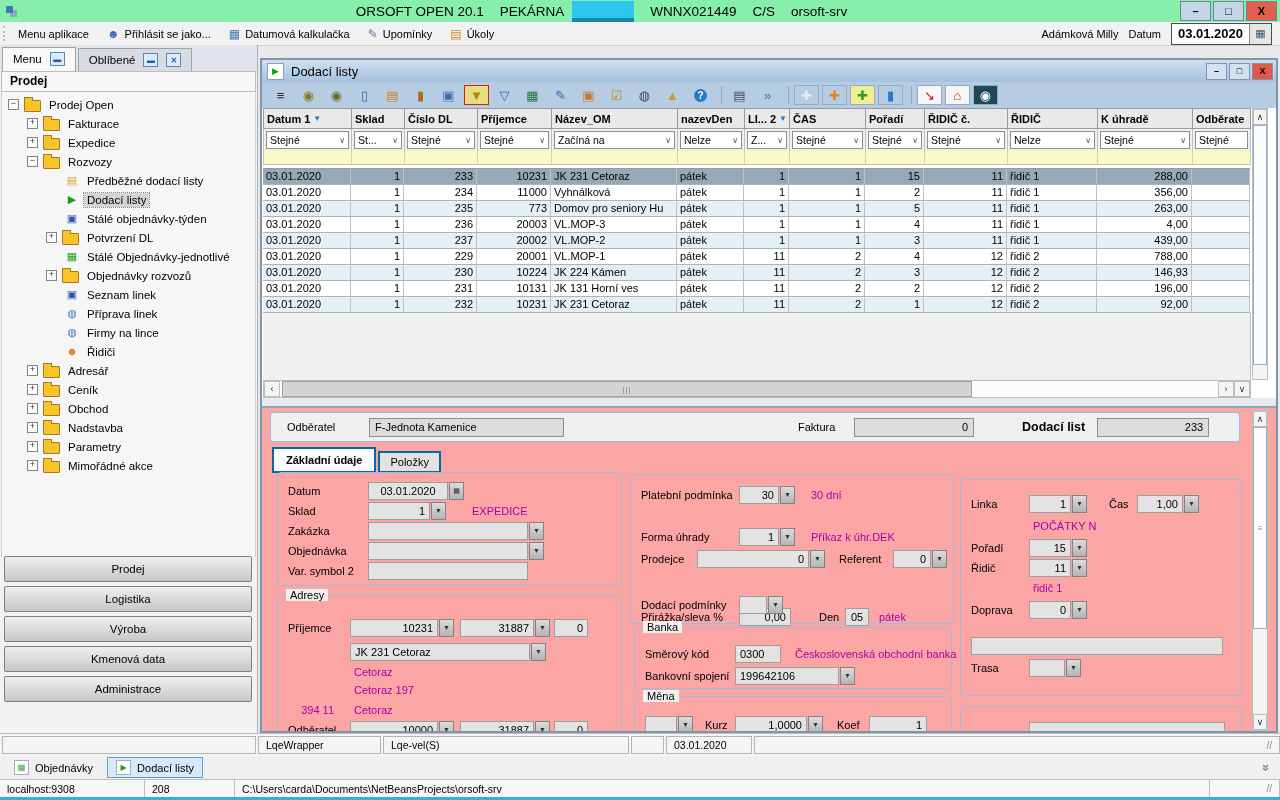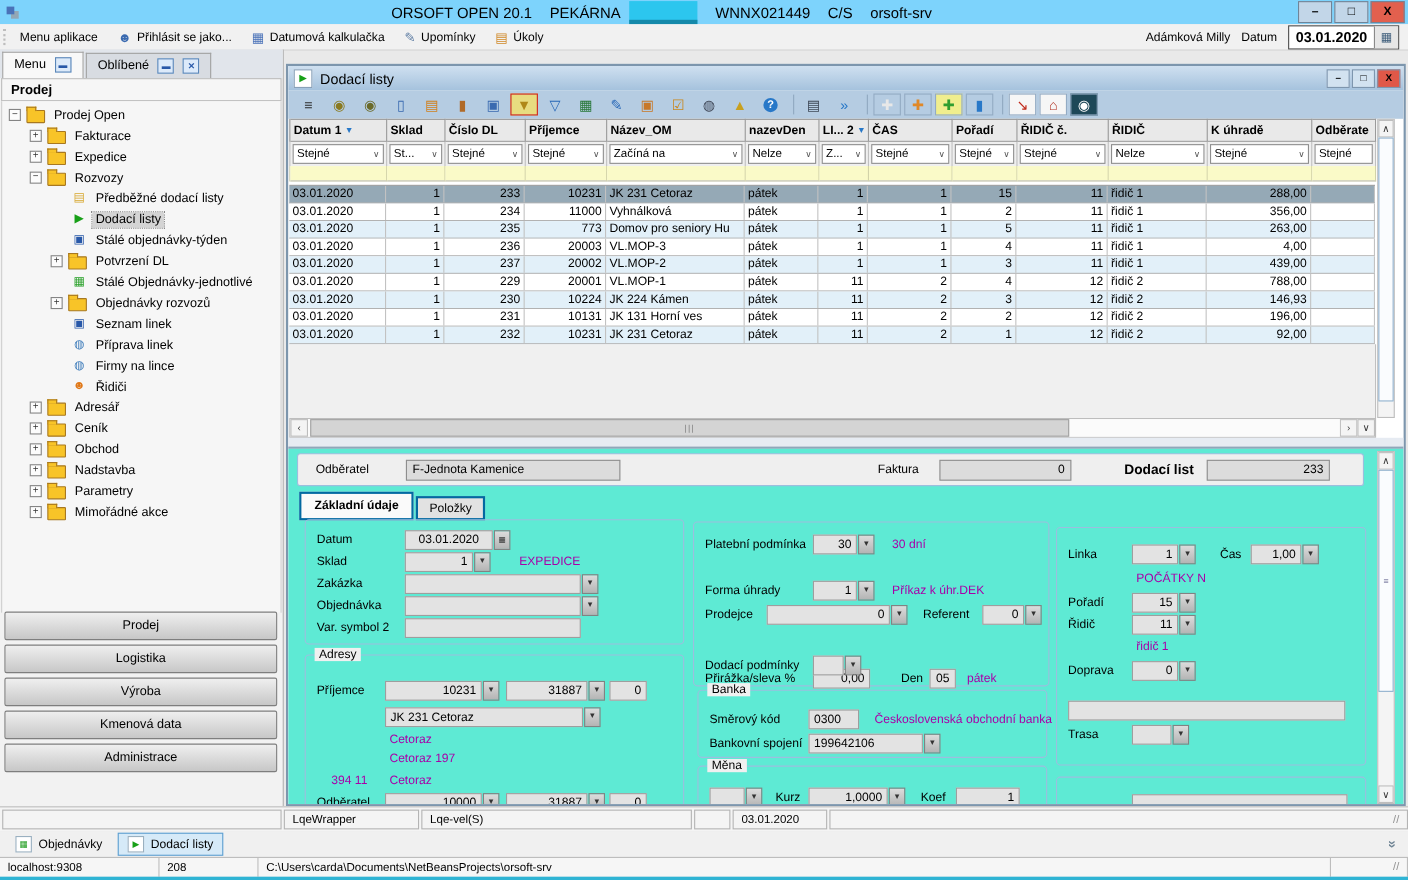--- a/index.html
+++ b/index.html
@@ -1,18 +1,18 @@
 <!DOCTYPE html>
 <html><head>
 <meta charset="utf-8">
 <style>
   html,body{margin:0;padding:0;width:1280px;height:800px;overflow:hidden;
     font-family:"Liberation Sans",sans-serif;font-size:11px;color:#000;background:#e9e9e9;position:relative}
   
-  .titlebar{left:0;top:0;width:1280px;height:22px;background:#7dd3fc;display:flex;align-items:center;position:absolute}
+  .titlebar{left:0;top:0;width:1280px;height:22px;background:#86efac;display:flex;align-items:center;position:absolute}
   .logo{width:7px;height:7px;background:#4a72b8;box-shadow:4px 4px 0 #93a7b5;margin:0 10px 4px 6px}
   .t-center{flex:1;display:flex;justify-content:center;align-items:center;gap:16px;font-size:13.5px}
   .redact{width:62px;height:17px;background:#2cc6ee;border-bottom:4px solid #1489aa;margin-left:-8px}
   .winbtns{display:flex;gap:2px;padding-right:3px}
   .winbtn{width:29px;height:18px;display:flex;align-items:center;justify-content:center;
     background:#c2d6e8;border:1px solid #6f8498;font-size:11px;font-weight:bold;cursor:default}
   .winbtn.close{background:#e2604e}
   
   .menubar{left:0;top:22px;width:1280px;height:23px;background:#f1f1f1;border-bottom:1px solid #d2d2d2;
     display:flex;align-items:center;position:absolute}
@@ -90,21 +90,21 @@
   .hscroll{position:absolute;left:1px;top:320px;width:988px;height:18px;background:#f4f4f4;
     border:1px solid #bdbdbd;display:flex;align-items:center;box-sizing:border-box}
   .htrack{flex:1;height:16px;position:relative;background:#fbfbfb}
   .hthumb{position:absolute;left:2px;top:0;width:690px;height:16px;background:#d4d4d4;border:1px solid #a2a2a2;
     box-sizing:border-box;display:flex;align-items:center;justify-content:center;color:#808080;font-size:8px;letter-spacing:1px}
   .vscroll{position:absolute;width:16px;background:#f4f4f4;border:1px solid #bdbdbd;box-sizing:border-box}
   .vthumb{position:absolute;left:0;right:0;background:#fafcfe;border:1px solid #8fb0cc;display:flex;
     align-items:center;justify-content:center;color:#88a;font-size:8px}
   
   .det-sep{position:absolute;left:0;top:338px;right:0;height:8px;background:#e6ebf2;border-bottom:2px solid #8fa6ba}
-  .det{position:absolute;left:0;top:348px;right:0;bottom:0;background:#5eead4}
+  .det{position:absolute;left:0;top:348px;right:0;bottom:0;background:#fca5a5}
   .dstrip{position:absolute;left:8px;top:4px;width:970px;height:30px;border:1px solid #9cbede;border-radius:3px;
     background:#efefef;display:flex;align-items:center;box-sizing:border-box}
   .dfld{height:19px;background:#dcdcdc;border:1px solid #8e8e8e;display:flex;align-items:center;
     padding:0 5px;box-sizing:border-box}
   .dfld.r{justify-content:flex-end}
   .tabs2{position:absolute;left:10px;top:39px;display:flex;align-items:flex-end}
   .tab2{padding:3px 10px;border:2px solid #0369a1;background:#e2e2e2;margin-right:2px;font-size:11px}
   .tab2.active{background:#fafafa;font-weight:bold;padding:5px 12px}
   .grp{position:absolute;border:1px solid #9cbede;border-radius:4px;box-sizing:border-box}
   .grp-title{position:absolute;top:-7px;left:8px;background:#f0f0f0;padding:0 4px;font-size:11px}

